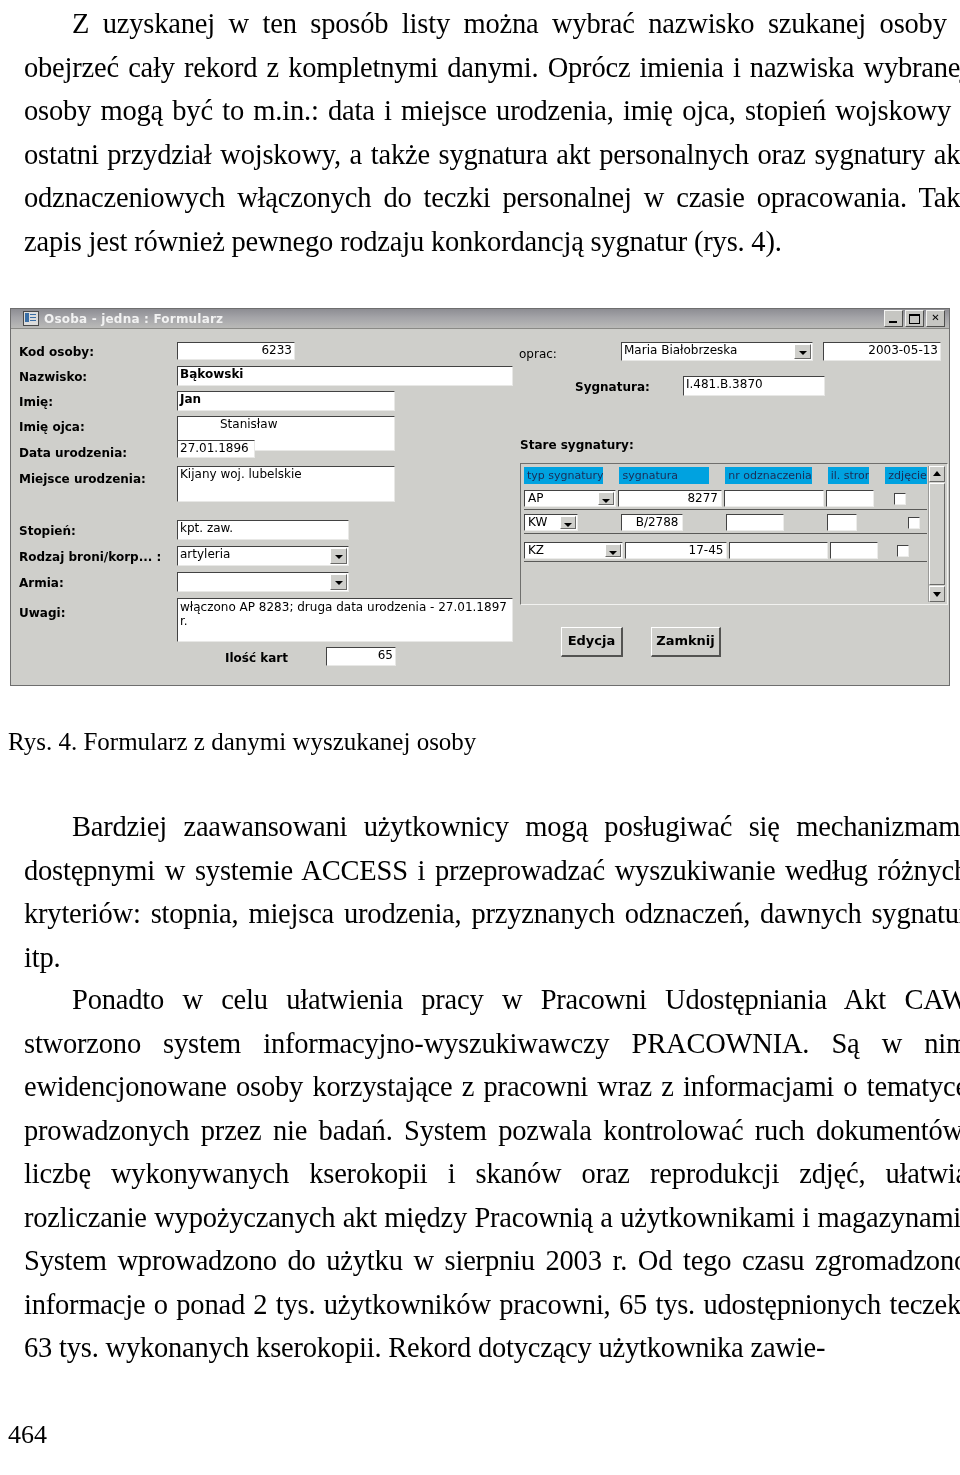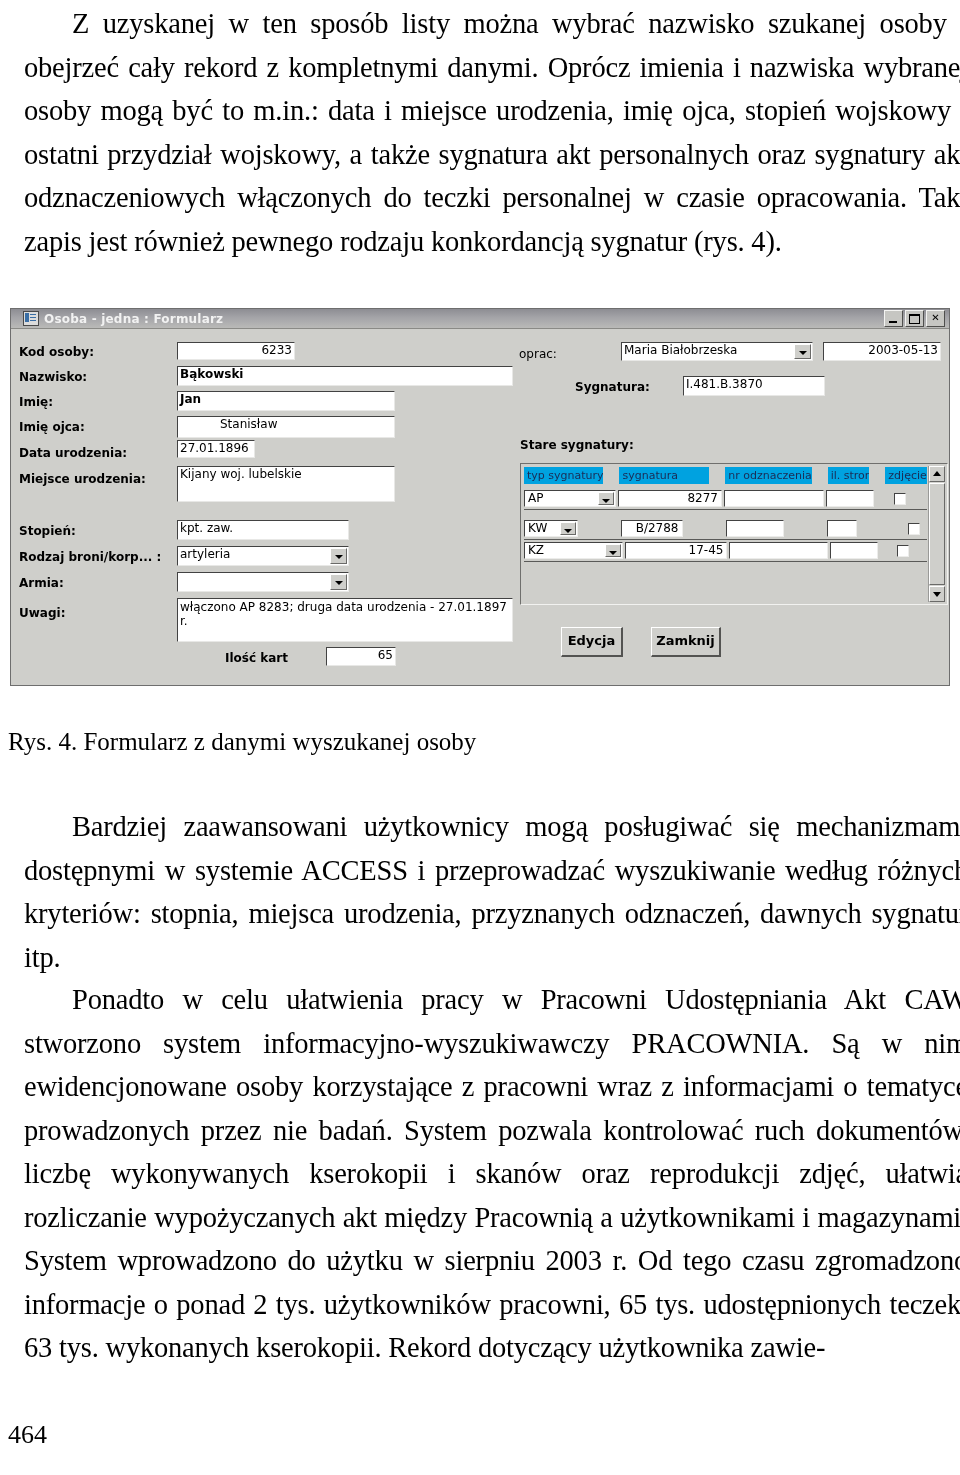--- a/index.html
+++ b/index.html
@@ -421,21 +421,21 @@
       <div class="lbl" style="left:8px; top:16px;">Kod osoby:</div>
       <div class="fld right" style="left:166px; top:13px; width:118px; height:18px;">6233</div>
 
       <div class="lbl" style="left:8px; top:41px;">Nazwisko:</div>
       <div class="fld bold" style="left:166px; top:37px; width:336px; height:20px;">Bąkowski</div>
 
       <div class="lbl" style="left:8px; top:66px;">Imię:</div>
       <div class="fld bold" style="left:166px; top:62px; width:218px; height:20px;">Jan</div>
 
       <div class="lbl" style="left:8px; top:91px;">Imię ojca:</div>
-      <div class="fld" style="left:166px; top:87px; width:218px; height:22px;padding-left:42px;">Stanisław</div>
+      <div class="fld" style="left:166px; top:87px; width:218px; height:35px;padding-left:42px;">Stanisław</div>
 
       <div class="lbl" style="left:8px; top:117px;">Data urodzenia:</div>
       <div class="fld" style="left:166px; top:111px; width:78px; height:18px;">27.01.1896</div>
 
       <div class="lbl" style="left:8px; top:143px;">Miejsce urodzenia:</div>
       <div class="fld" style="left:166px; top:137px; width:218px; height:36px;">Kijany woj. lubelskie</div>
 
       <div class="lbl" style="left:8px; top:195px;">Stopień:</div>
       <div class="fld" style="left:166px; top:191px; width:172px; height:20px;">kpt. zaw.</div>
 
@@ -486,21 +486,21 @@
             <span class="arrow"></span>
           </div>
           <div class="scell input right" style="width:104px">8277</div>
           <div class="scell input" style="width:100px"></div>
           <div class="scell input" style="width:48px"></div>
           <div class="scell checkcell" style="width:48px">
               <span class="chk"></span>
             </div>
         </div>
 
-        <div class="srow" style="top:54px;gap:43px;">
+        <div class="srow" style="top:48px;gap:43px;">
           <div class="scell input combo-cell" style="width:92px">
             <span>KW</span>
             <span class="arrow"></span>
           </div>
           <div class="scell input right" style="width:104px">B/2788</div>
           <div class="scell input" style="width:100px"></div>
           <div class="scell input" style="width:48px"></div>
           <div class="scell checkcell" style="width:48px">
               <span class="chk"></span>
             </div>

